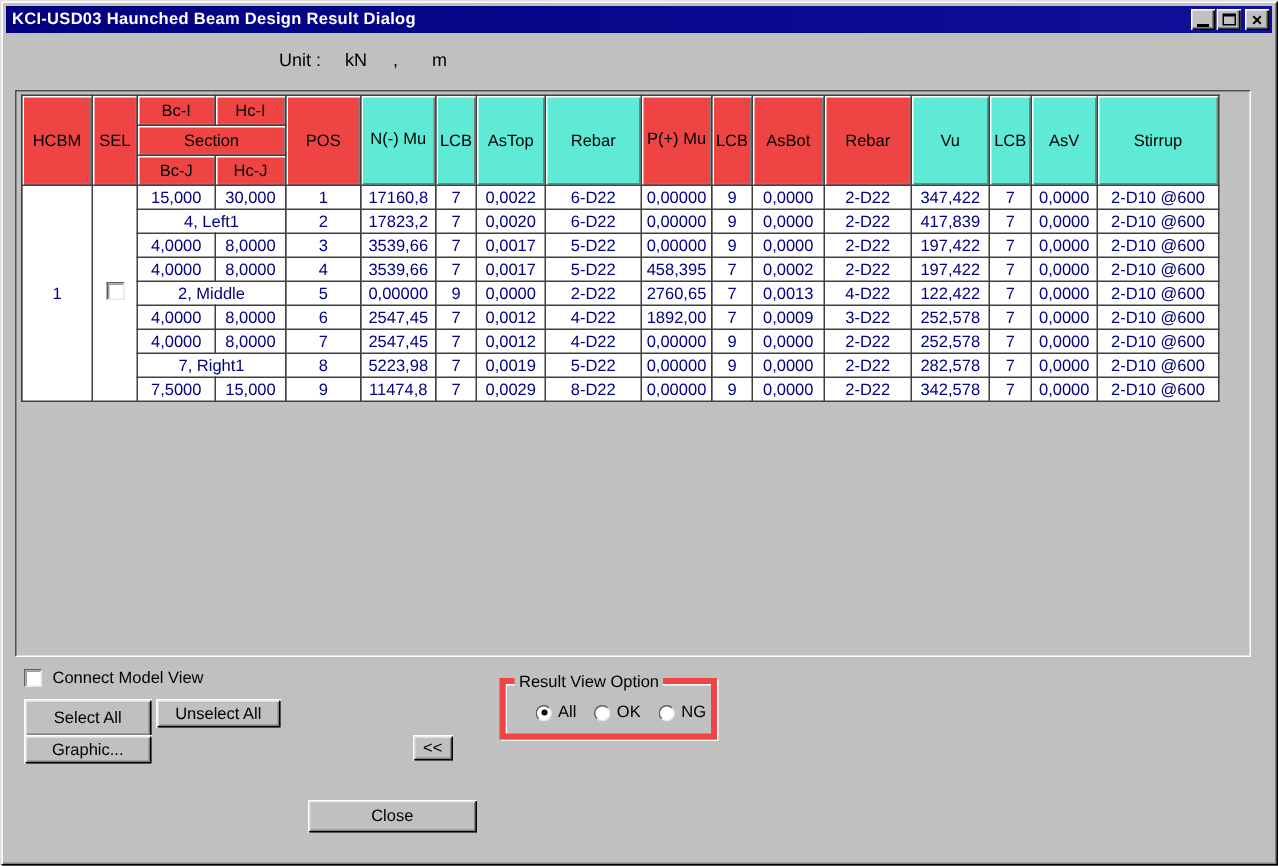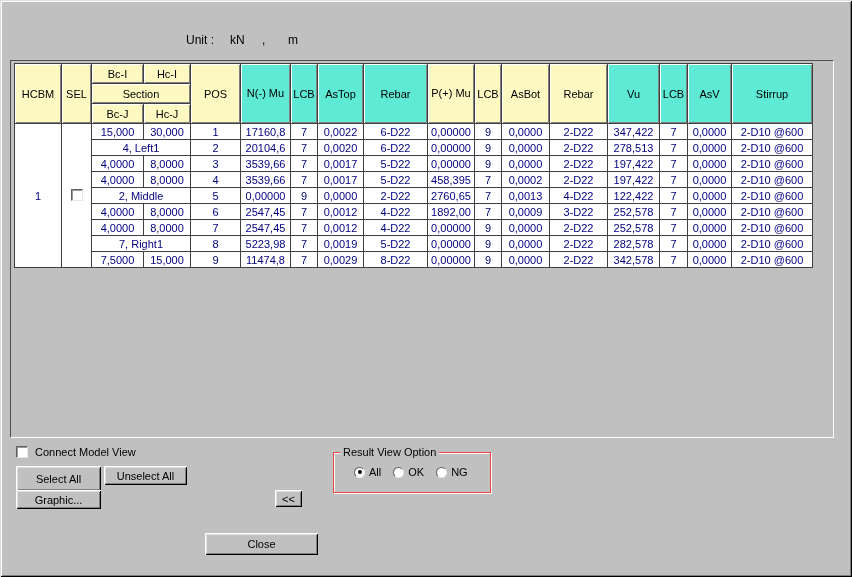--- a/index.html
+++ b/index.html
@@ -45,21 +45,21 @@
   }
   table.grid { position:absolute; left:3px; top:2px; width:798px; border-collapse:collapse; table-layout:fixed; }
   table.grid th, table.grid td {
     border:1px solid #404040; font-size:11px; text-align:center;
     overflow:hidden; white-space:nowrap; padding:0 1px;
   }
   table.grid th {
     font-weight:normal; color:#000; height:20px;
     box-shadow: inset 1px 1px 0 #ffffff, inset -1px -1px 0 #808080;
   }
-  th.dark  { background:#fef9c3; }
+  th.dark  { background:#ef4444; }
   th.light { background:#5eead4; }
   th.pre   { white-space:pre-line; line-height:11px; }
   table.grid td { background:#fff; color:#000080; height:16px; }
   td.mergecell { vertical-align:middle; }
   
   .win-checkbox {
     width:12px; height:12px; background:#fff;
     border:1px solid; border-color:#606060 #e8e8e8 #e8e8e8 #606060;
     box-shadow: inset 1px 1px 0 #9a9a9a;
     display:inline-block;
@@ -73,22 +73,22 @@
                 inset 2px 2px 0 #dfdfdf, inset -2px -2px 0 #808080;
     display:flex; align-items:center; justify-content:center; cursor:default;
   }
   .btn-select-all   { left:16px;  top:466px; width:85px;  height:25px; }
   .btn-unselect-all { left:104px; top:466px; width:83px;  height:19px; }
   .btn-recalc       { left:190px; top:466px; width:111px; height:19px; }
   .btn-graphic      { left:16px;  top:490px; width:85px;  height:19px; }
   .btn-collapse     { left:275px; top:490px; width:27px;  height:17px; }
   .btn-close        { left:205px; top:533px; width:113px;  height:22px;text-align:right; }
   .groupbox {
-    position:absolute; left:333px; top:452px; width:158px; height:41px;
-    border:1px solid #ef4444;
+    position:absolute; left:333px; top:452px; width:145px; height:41px;
+    border:4px solid #ef4444;
     box-shadow: 1px 1px 0 #ffffff, inset 1px 1px 0 #ffffff;
   }
   .groupbox .legend {
     position:absolute; left:6px; top:-7px; background:#c0c0c0; padding:0 3px;
     font-size:11px; color:#000; white-space:nowrap;
   }
   .radio-row { position:absolute; left:8px; top:13px; display:flex; align-items:center; font-size:11px; color:#000;padding-left:12px; }
   .radio {
     width:11px; height:11px; border-radius:50%; background:#fff;
     border:1px solid; border-color:#606060 #e8e8e8 #e8e8e8 #606060;
@@ -96,20 +96,34 @@
   }
   .radio.sel::after { content:""; width:4px; height:4px; border-radius:50%; background:#000; }
   .radio-item { display:flex; align-items:center; margin-right:12px; }
   .radio-item:last-child { margin-right:0; }
 </style>
 </head>
 <body>
 
 <div class="window">
 
+  <div class="titlebar">
+    <span class="title">KCI-USD03 Haunched Beam Design Result Dialog</span>
+    <div class="tb-buttons">
+      <div class="tb-btn">
+        <div class="glyph-min"></div>
+      </div>
+      <div class="tb-btn">
+        <div class="glyph-max"></div>
+      </div>
+      <div class="tb-btn closebtn">
+        <span class="glyph-close">×</span>
+      </div>
+    </div>
+  </div>
 
   <div class="info-row">
     <span class="lbl-code">Code : KCI-USD03</span>
     <span class="lbl-unit">Unit :</span>
     <span class="lbl-kn">kN</span>
     <span class="lbl-comma">,</span>
     <span class="lbl-m">m</span>
   </div>
 
   <div class="panel">
@@ -179,29 +193,29 @@
             <td>0,0000</td>
             <td>2-D22</td>
             <td>347,422</td>
             <td>7</td>
             <td>0,0000</td>
             <td>2-D10 @600</td>
           </tr>
           <tr>
             <td colspan="2">4, Left1</td>
             <td>2</td>
-            <td>20104,6</td>
+            <td>17823,2</td>
             <td>7</td>
             <td>0,0020</td>
             <td>6-D22</td>
             <td>0,00000</td>
             <td>9</td>
             <td>0,0000</td>
             <td>2-D22</td>
-            <td>278,513</td>
+            <td>417,839</td>
             <td>7</td>
             <td>0,0000</td>
             <td>2-D10 @600</td>
           </tr>
           <tr>
             <td>4,0000</td>
             <td>8,0000</td>
             <td>3</td>
             <td>3539,66</td>
             <td>7</td>

